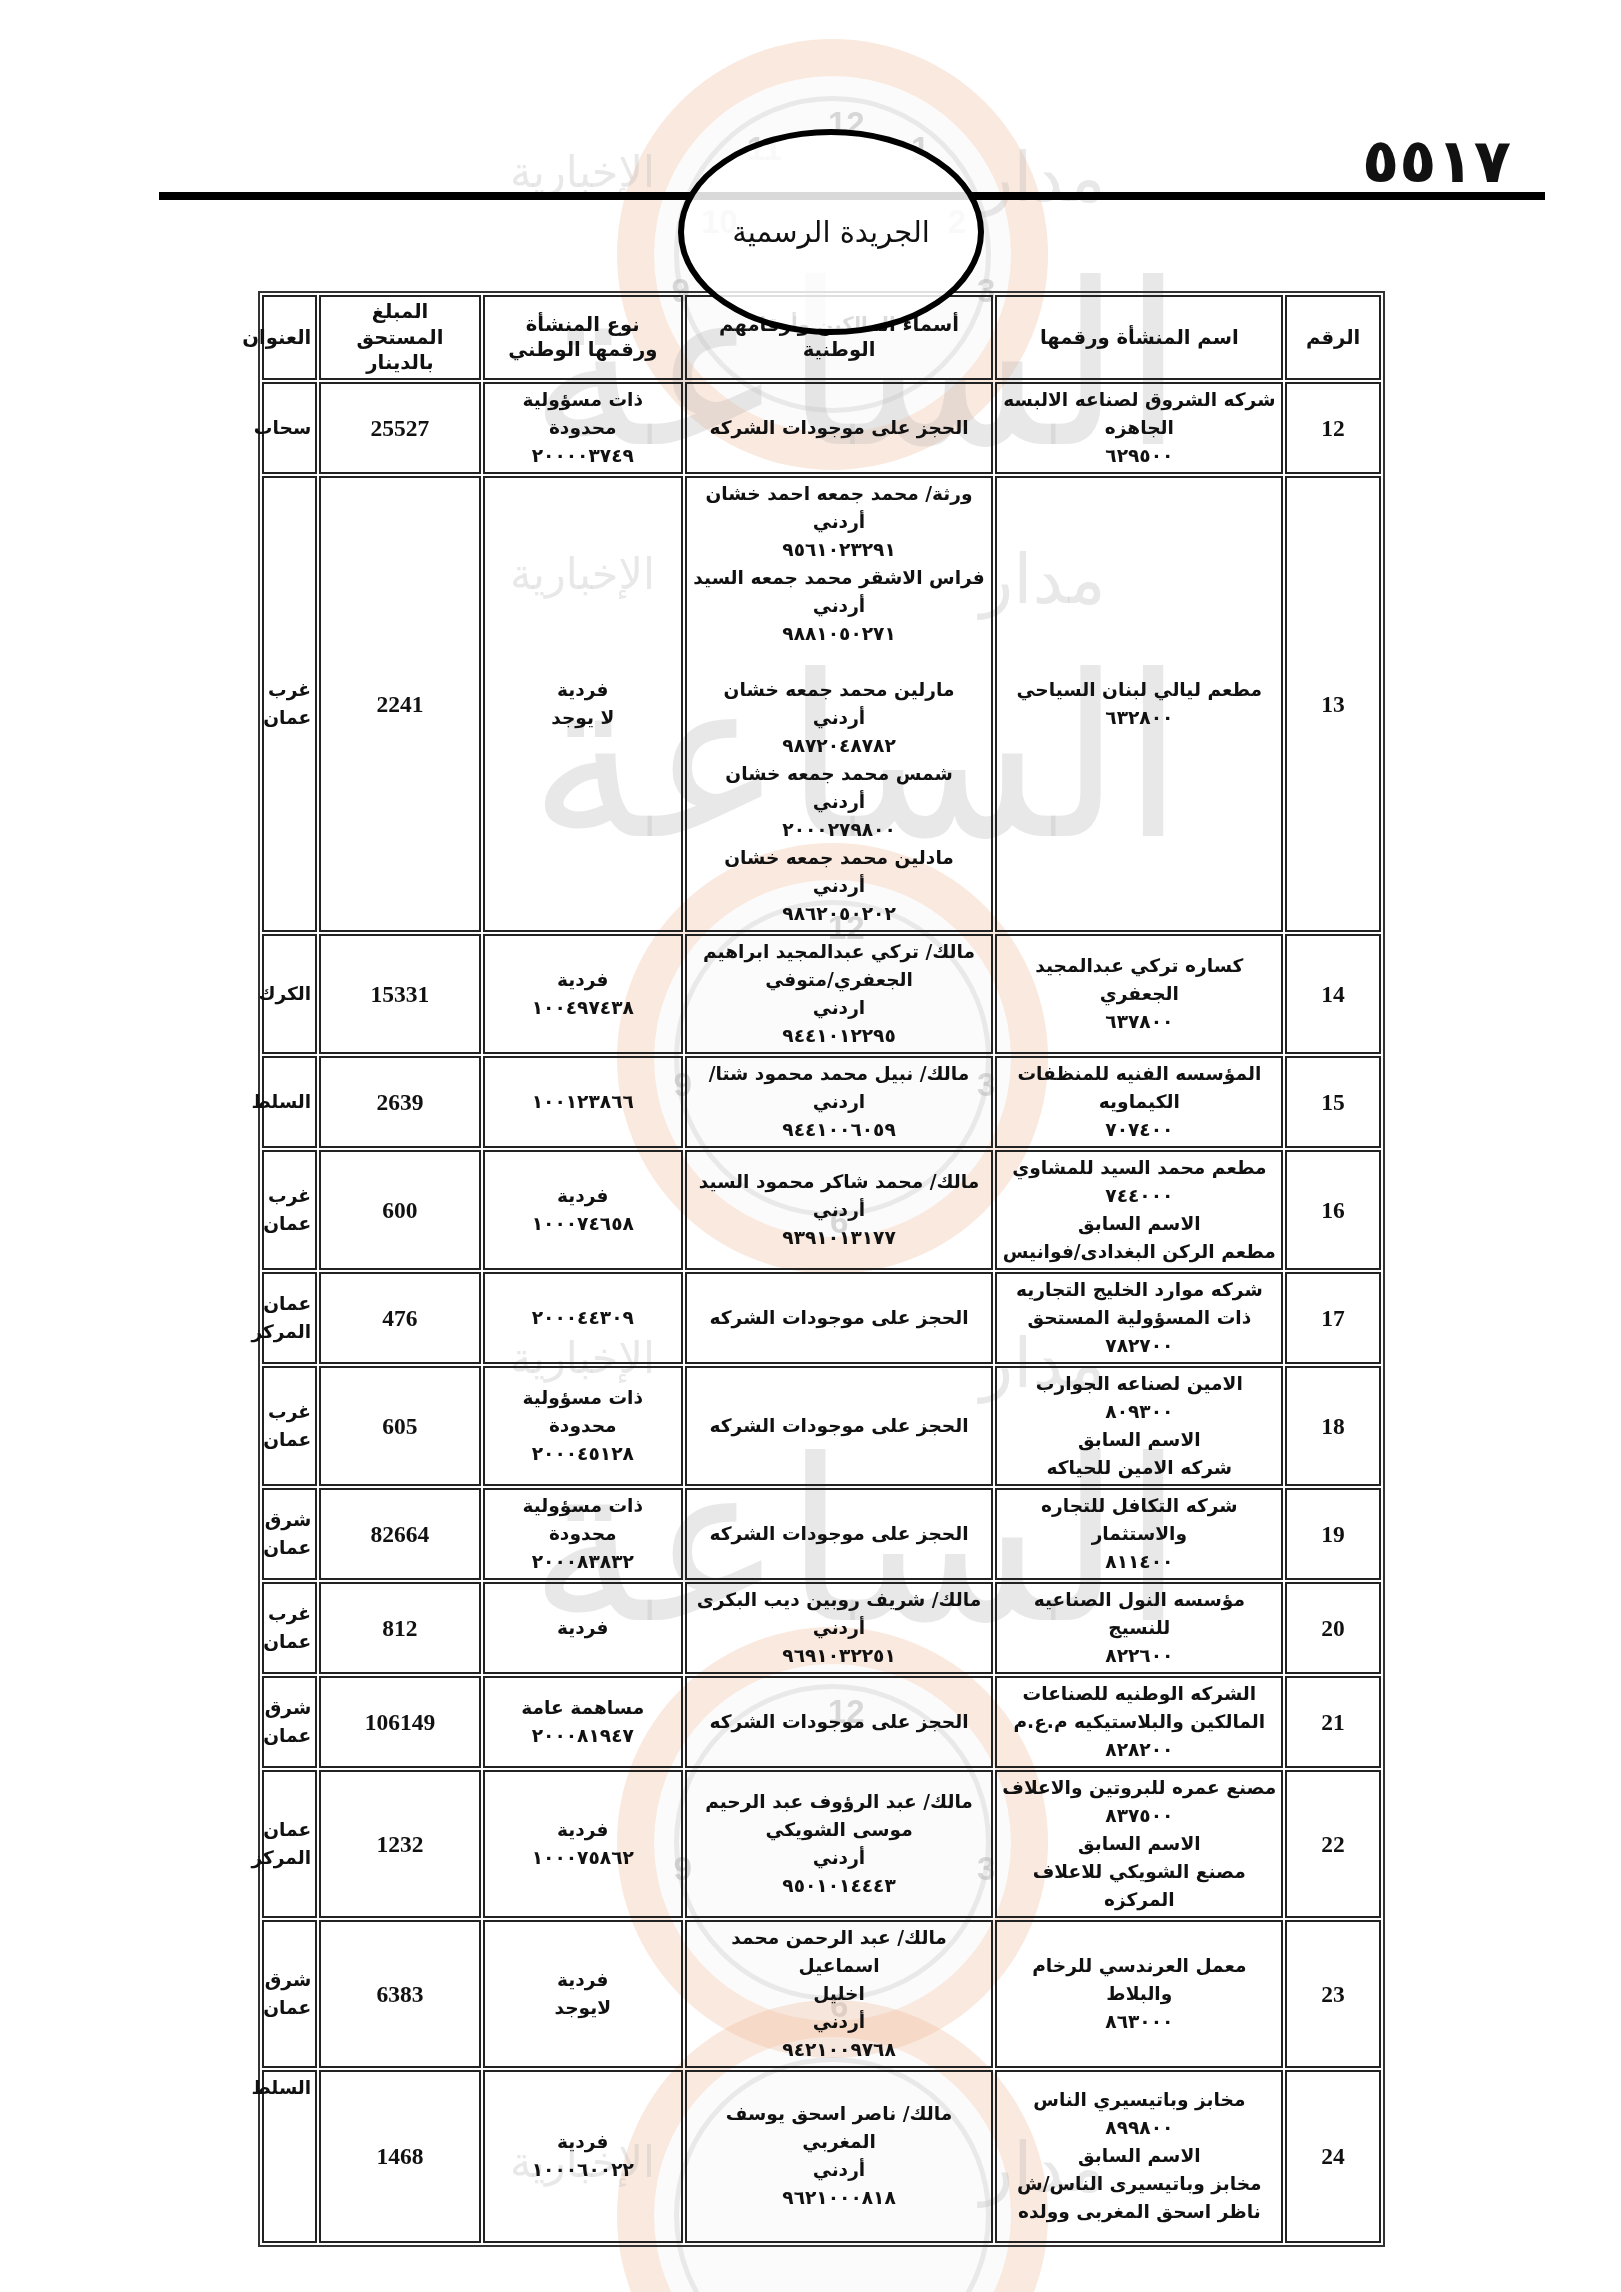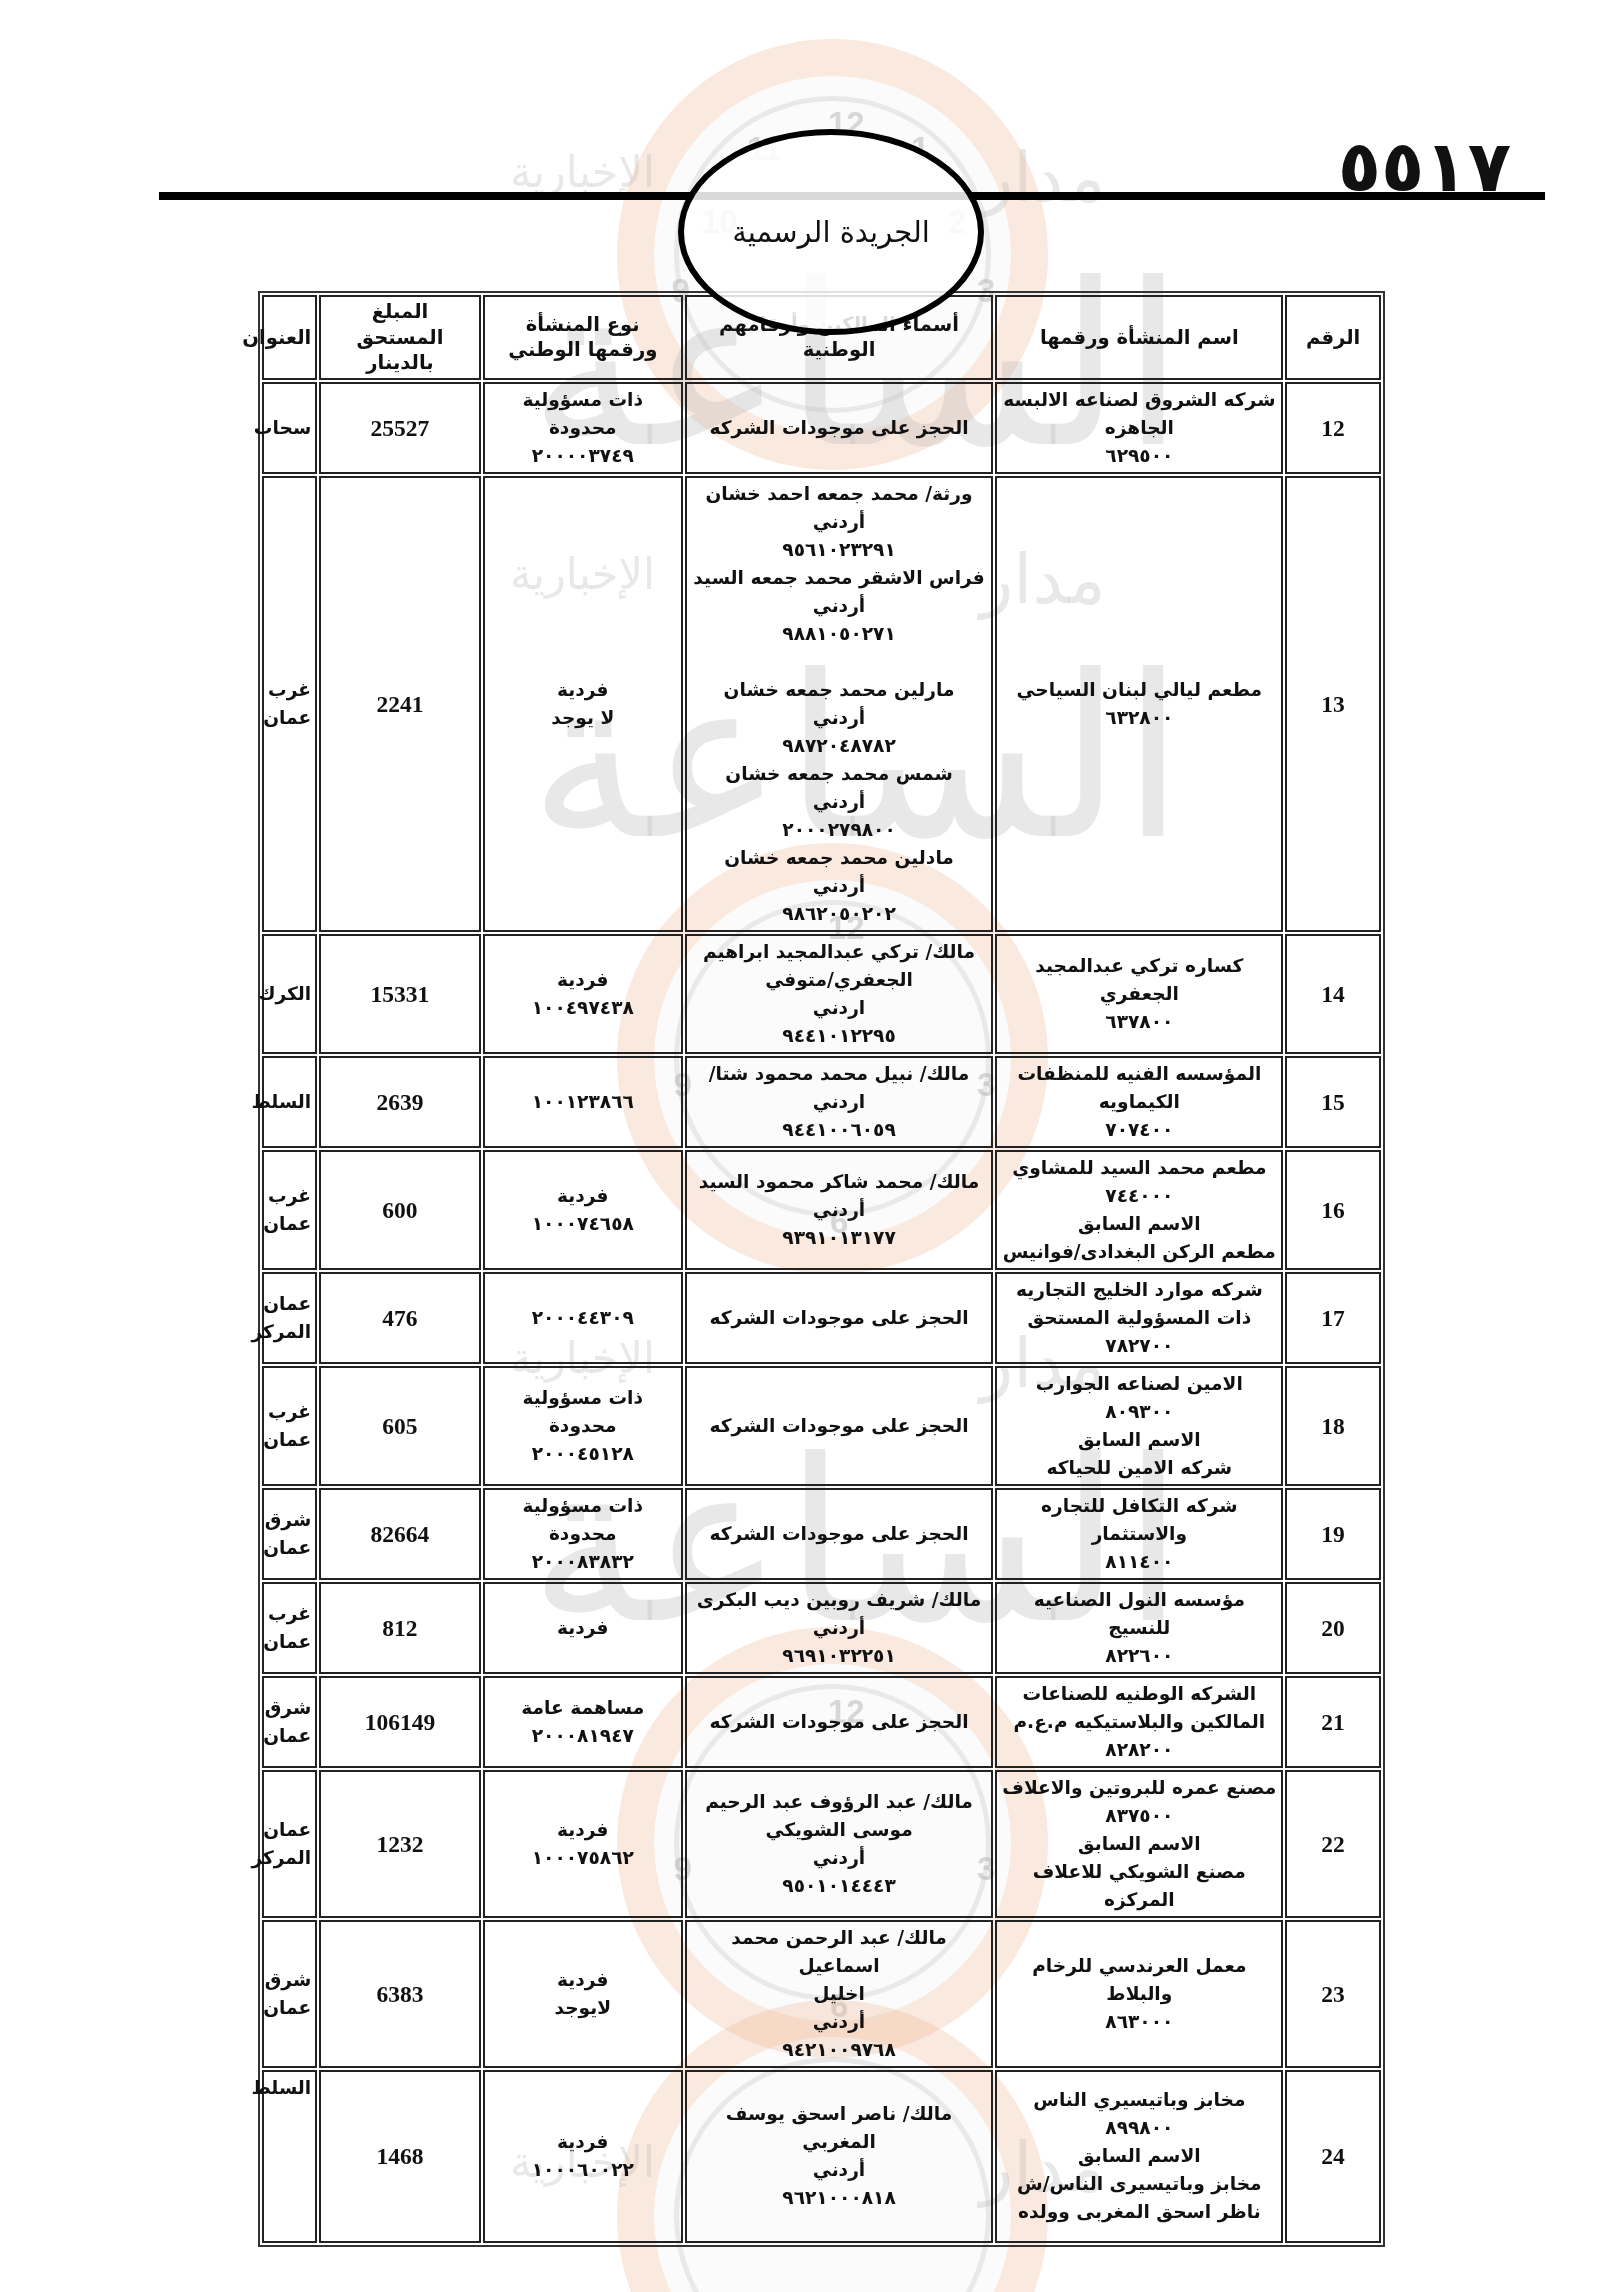--- a/index.html
+++ b/index.html
@@ -12,21 +12,21 @@
               border:37px solid rgba(246,170,120,0.22);
               box-sizing:border-box; background:rgba(220,220,220,0.12); }
   .wm-clock .inner { position:absolute; inset:19.6px; border-radius:50%;
               border:5.9px solid rgba(200,200,200,0.35); }
   .wm-clock .num { position:absolute; font-family:"Liberation Sans", sans-serif;
               font-weight:bold; font-size:33px; color:rgba(170,170,170,0.45); }
   .wm-text { font-family:"DejaVu Sans", sans-serif; font-weight:normal;
              color:rgba(190,190,190,0.35); direction:rtl; white-space:nowrap; }
 
   
-  .page-number { position:absolute; right:110px; top:125px; font-size:71px; font-weight:bold;
+  .page-number { position:absolute; right:110px; top:125px; font-size:61px; font-weight:bold;
                  font-family:"DejaVu Sans", sans-serif; letter-spacing:5.9px; z-index:2;text-align:right; }
   .header-rule { position:absolute; left:159px; right:76px; top:192px; height:7.8px; background:#000; z-index:2; }
   .header-oval { position:absolute; left:678px; top:129px; width:306px; height:206px;
                  border:6.9px solid #000; border-radius:50%; background:rgba(255,255,255,0.85);
                  display:flex; align-items:center; justify-content:center; z-index:3; box-sizing:border-box; }
   .header-oval span { font-size:29px; font-weight:normal; direction:rtl; }
 
   
   .tbl-wrap { position:absolute; left:258px; top:291px; width:1127px; z-index:2; }
   table { border-collapse:separate; border-spacing:2px; width:100%; border:2px solid #333;

